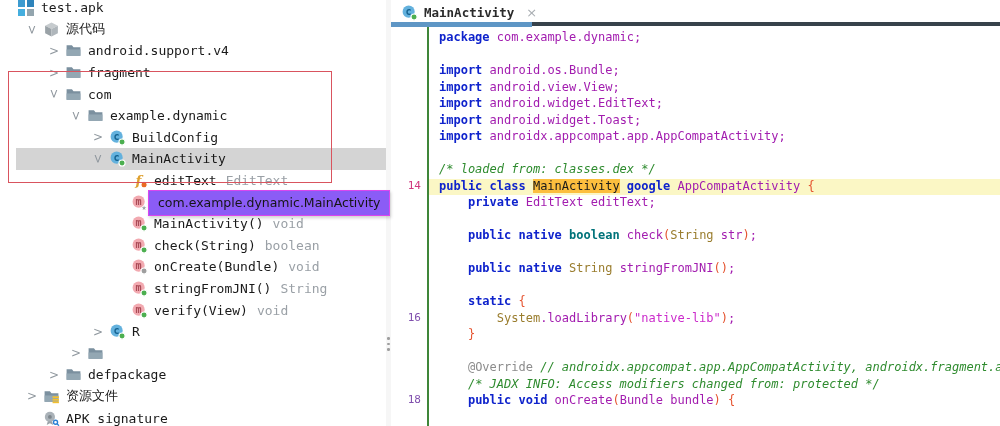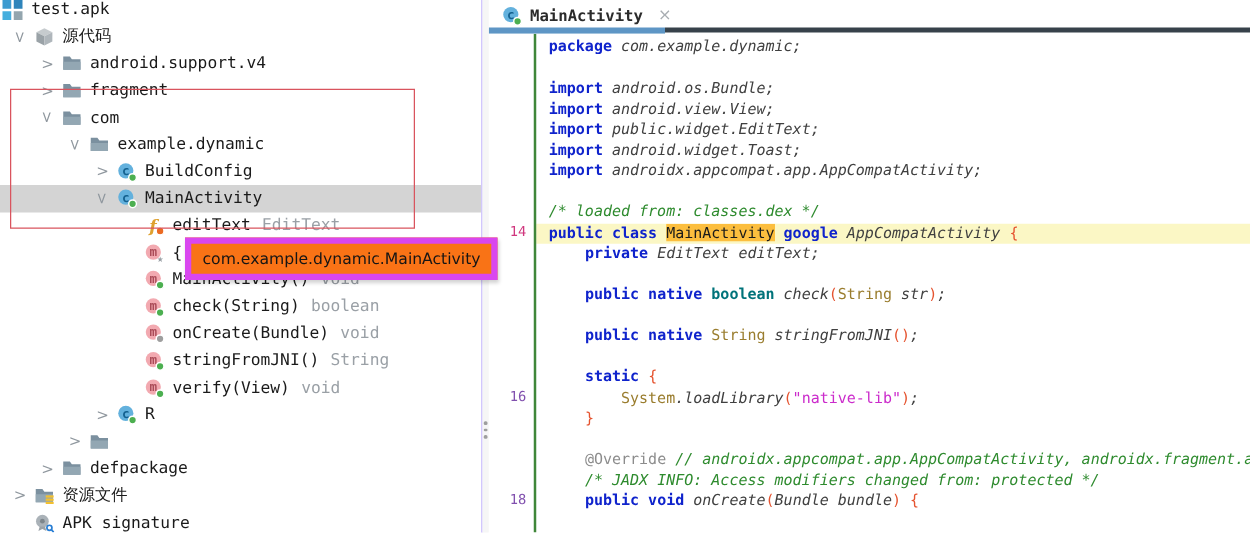--- a/index.html
+++ b/index.html
@@ -1,42 +1,42 @@
 <!DOCTYPE html>
 <html><head>
 <meta charset="utf-8">
 <style>
   html,body{margin:0;padding:0;}
   body{width:1000px;height:426px;overflow:hidden;background:#ffffff;position:relative;
        font-family:"DejaVu Sans",sans-serif;}
 
   
-  .tree-panel{position:absolute;left:0;top:0;width:385px;height:426px;background:#fff;
+  .tree-panel{position:absolute;left:16px;top:0;width:385px;height:426px;background:#fff;
               overflow:hidden;border-right:1px solid #c4b5fd;}
   .tree-rows{margin-top:-3px;}
   .trow{height:21.6px;display:flex;align-items:center;white-space:nowrap;
         font:13px "DejaVu Sans Mono",monospace;color:#1a1a1a;}
   .trow.sel{background:#d4d4d4;}
   .chev{width:22px;height:100%;flex:none;display:flex;align-items:center;justify-content:center;
         color:#8f979e;font:12px "DejaVu Sans",sans-serif;cursor:default;}
   .chev.exp{transform:rotate(90deg);}
   .ic{width:17px;height:17px;flex:none;margin-right:6px;position:relative;}
   .ic svg{width:100%;height:100%;display:block;}
   .apkgrid{display:grid;grid-template-columns:7px 7px;grid-template-rows:7px 7px;gap:2px;
            width:16px;height:16px;margin-top:1px;}
   .apkgrid i{display:block;}
   .ttype{color:#9aa0a6;margin-left:9px;}
 
   
   .red-box{position:absolute;left:8px;top:71px;width:322px;height:110px;
            border:1.6px solid #d9545e;z-index:5;pointer-events:none;}
 
   
-  .tooltip{position:absolute;left:148px;top:190px;z-index:6;background:#f97316;
-           border:5px solid #d946ef;box-shadow:1px 2px 3px rgba(0,0,0,.18);
+  .tooltip{position:absolute;left:148px;top:190px;z-index:6;background:#8b5cf6;
+           border:1px solid #d946ef;box-shadow:1px 2px 3px rgba(0,0,0,.18);
            padding:4px 9px 5px 9px;font:12.5px "DejaVu Sans",sans-serif;color:#151515;
            white-space:nowrap;}
 
   
   .divider{position:absolute;left:386px;top:0;width:5px;height:426px;background:#f6f6f6;
            z-index:2;}
   .divider .dots{position:absolute;left:1px;top:337px;display:flex;flex-direction:column;gap:3px;}
   .divider .dots i{width:2.5px;height:2.5px;background:#9e9e9e;border-radius:50%;display:block;}
 
   
@@ -59,21 +59,21 @@
   .gut.cur{color:#d0377e;}
   .lcontent{flex:1;margin-left:2px;padding-left:10px;box-sizing:border-box;white-space:pre;overflow:hidden;}
   .cline.hl .lcontent{background:#fbf7c5;}
   .tk-k{color:#0f23cc;font-weight:bold;}
   .tk-t{color:#00737a;font-weight:bold;}
   .tk-c{color:#9a7d2e;}
   .tk-s{color:#cb2bcb;}
   .tk-m{color:#2e8b2e;font-style:italic;}
   .tk-a{color:#8c8c8c;}
   .tk-r{color:#e5532f;}
-  .tk-p{color:#404040;font-style:italic;}
+  .tk-p{color:#a21caf;}
   .tk-hl{color:#1a1a1a;background:#fcbe3e;}
 </style>
 </head>
 <body>
 
 <div class="tree-panel">
   <div class="tree-rows">
       <div class="trow" style="padding-left: 2px;">
         <span class="ic">
           <span class="apkgrid">
@@ -326,21 +326,21 @@
     </div>
     <div class="ul-active"></div>
     <div class="ul-rest"></div>
   </div>
   <div class="code">
     <div class="lines">
         <div class="cline"><span class="gut"></span><span class="lcontent"><span class="tk-k">package</span><span class="tk-p"> com.example.dynamic;</span></span></div>
         <div class="cline"><span class="gut"></span><span class="lcontent"></span></div>
         <div class="cline"><span class="gut"></span><span class="lcontent"><span class="tk-k">import</span><span class="tk-p"> android.os.Bundle;</span></span></div>
         <div class="cline"><span class="gut"></span><span class="lcontent"><span class="tk-k">import</span><span class="tk-p"> android.view.View;</span></span></div>
-        <div class="cline"><span class="gut"></span><span class="lcontent"><span class="tk-k">import</span><span class="tk-p"> public.widget.EditText;</span></span></div>
+        <div class="cline"><span class="gut"></span><span class="lcontent"><span class="tk-k">import</span><span class="tk-p"> android.widget.EditText;</span></span></div>
         <div class="cline"><span class="gut"></span><span class="lcontent"><span class="tk-k">import</span><span class="tk-p"> android.widget.Toast;</span></span></div>
         <div class="cline"><span class="gut"></span><span class="lcontent"><span class="tk-k">import</span><span class="tk-p"> androidx.appcompat.app.AppCompatActivity;</span></span></div>
         <div class="cline"><span class="gut"></span><span class="lcontent"></span></div>
         <div class="cline"><span class="gut"></span><span class="lcontent"><span class="tk-m">/* loaded from: classes.dex */</span></span></div>
         <div class="cline hl"><span class="gut cur">14</span><span class="lcontent"><span class="tk-k">public class </span><span class="tk-hl">MainActivity</span><span class="tk-p"> </span><span class="tk-k">google</span><span class="tk-p"> AppCompatActivity </span><span class="tk-r">{</span></span></div>
         <div class="cline"><span class="gut"></span><span class="lcontent"><span class="tk-p">    </span><span class="tk-k">private</span><span class="tk-p"> EditText editText;</span></span></div>
         <div class="cline"><span class="gut"></span><span class="lcontent"></span></div>
         <div class="cline"><span class="gut"></span><span class="lcontent"><span class="tk-p">    </span><span class="tk-k">public native </span><span class="tk-t">boolean</span><span class="tk-p"> check</span><span class="tk-r">(</span><span class="tk-c">String</span><span class="tk-p"> str</span><span class="tk-r">)</span><span class="tk-p">;</span></span></div>
         <div class="cline"><span class="gut"></span><span class="lcontent"></span></div>
         <div class="cline"><span class="gut"></span><span class="lcontent"><span class="tk-p">    </span><span class="tk-k">public native </span><span class="tk-c">String</span><span class="tk-p"> stringFromJNI</span><span class="tk-r">()</span><span class="tk-p">;</span></span></div>

